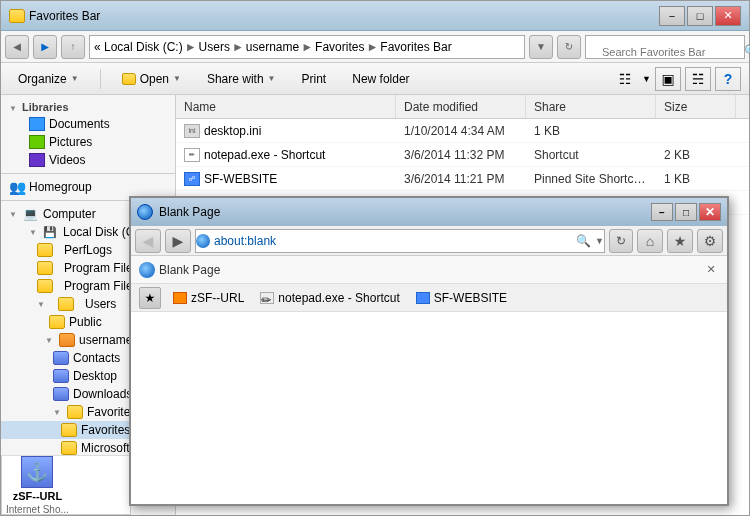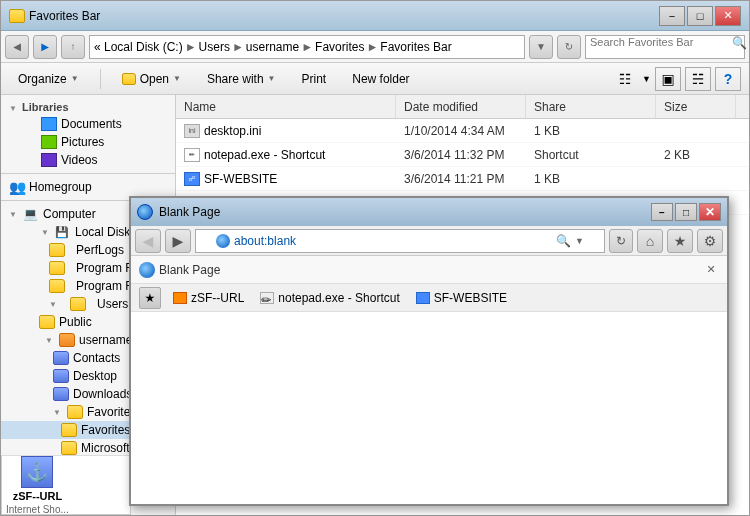--- a/index.html
+++ b/index.html
@@ -124,22 +124,22 @@
       color: #666;
       cursor: pointer;
     }
 
     .search-box {
       width: 160px;
       height: 24px;
       border: 1px solid #aaa;
       background: white;
       display: flex;
-      align-items: flex-start;
-      padding: 0 4px;
+      align-items: flex-end;
+      padding: 0 16px;
     }
 
     .search-input {
       flex: 1;
       border: none;
       outline: none;
       font-size: 11px;
       color: #888;
     }
 
@@ -269,21 +269,20 @@
       border-color: #cc6600;
     }
 
     .sidebar-sub-item {
       display: flex;
       align-items: center;
       padding: 2px 8px 2px 28px;
       cursor: pointer;
       gap: 4px;
       font-size: 12px;
-      margin-left: 12px;
     }
 
     .sidebar-sub-sub-item {
       padding-left: 36px;
       gap: 11px;
     }
 
     .homegroup-icon {
       width: 16px;
       height: 14px;
@@ -551,21 +550,21 @@
       color: #bbb;
     }
 
     .ie-address-field {
       flex: 1;
       height: 24px;
       background: white;
       border: 1px solid #aaa;
       display: flex;
       align-items: center;
-      padding: 0 20px;
+      padding: 0 0;
       gap: 4px;
     }
 
     .ie-addr-logo {
       width: 14px;
       height: 14px;
       border-radius: 50%;
       background: radial-gradient(circle at 40% 40%, #88ccff, #0055bb);
       flex-shrink: 0;
     }
@@ -858,21 +857,21 @@
           <span class="folder-icon yellow"></span>
           <span>Program Files</span>
         </div>
 
         <div class="sidebar-sub-item sidebar-sub-sub-item">
           <span class="tree-arrow">▼</span>
           <span class="folder-icon yellow"></span>
           <span>Users</span>
         </div>
 
-        <div class="sidebar-item" style="padding-left:38px;">
+        <div class="sidebar-item" style="padding-left:48px;">
           <span class="folder-icon yellow"></span>
           <span>Public</span>
         </div>
 
         <div class="sidebar-item" style="padding-left:44px;">
           <span class="tree-arrow">▼</span>
           <span class="folder-icon orange"></span>
           <span>username</span>
         </div>
 
@@ -946,20 +945,21 @@
           <div class="file-cell type">Shortcut</div>
           <div class="file-cell size">2 KB</div>
         </div>
 
         <div class="file-row">
           <div class="file-cell name">
             <span class="file-icon-pinned">☍</span>
             <span>SF-WEBSITE</span>
           </div>
           <div class="file-cell date">3/6/2014 11:21 PM</div>
+          <div class="file-cell type">Pinned Site Shortcut...</div>
           <div class="file-cell size">1 KB</div>
         </div>
 
         <div class="file-row">
           <div class="file-cell name">
             <span class="file-icon-url">⚓</span>
             <span>zSF--URL</span>
           </div>
           <div class="file-cell date">3/6/2014 11:21 PM</div>
           <div class="file-cell type">Internet Shortcut</div>

